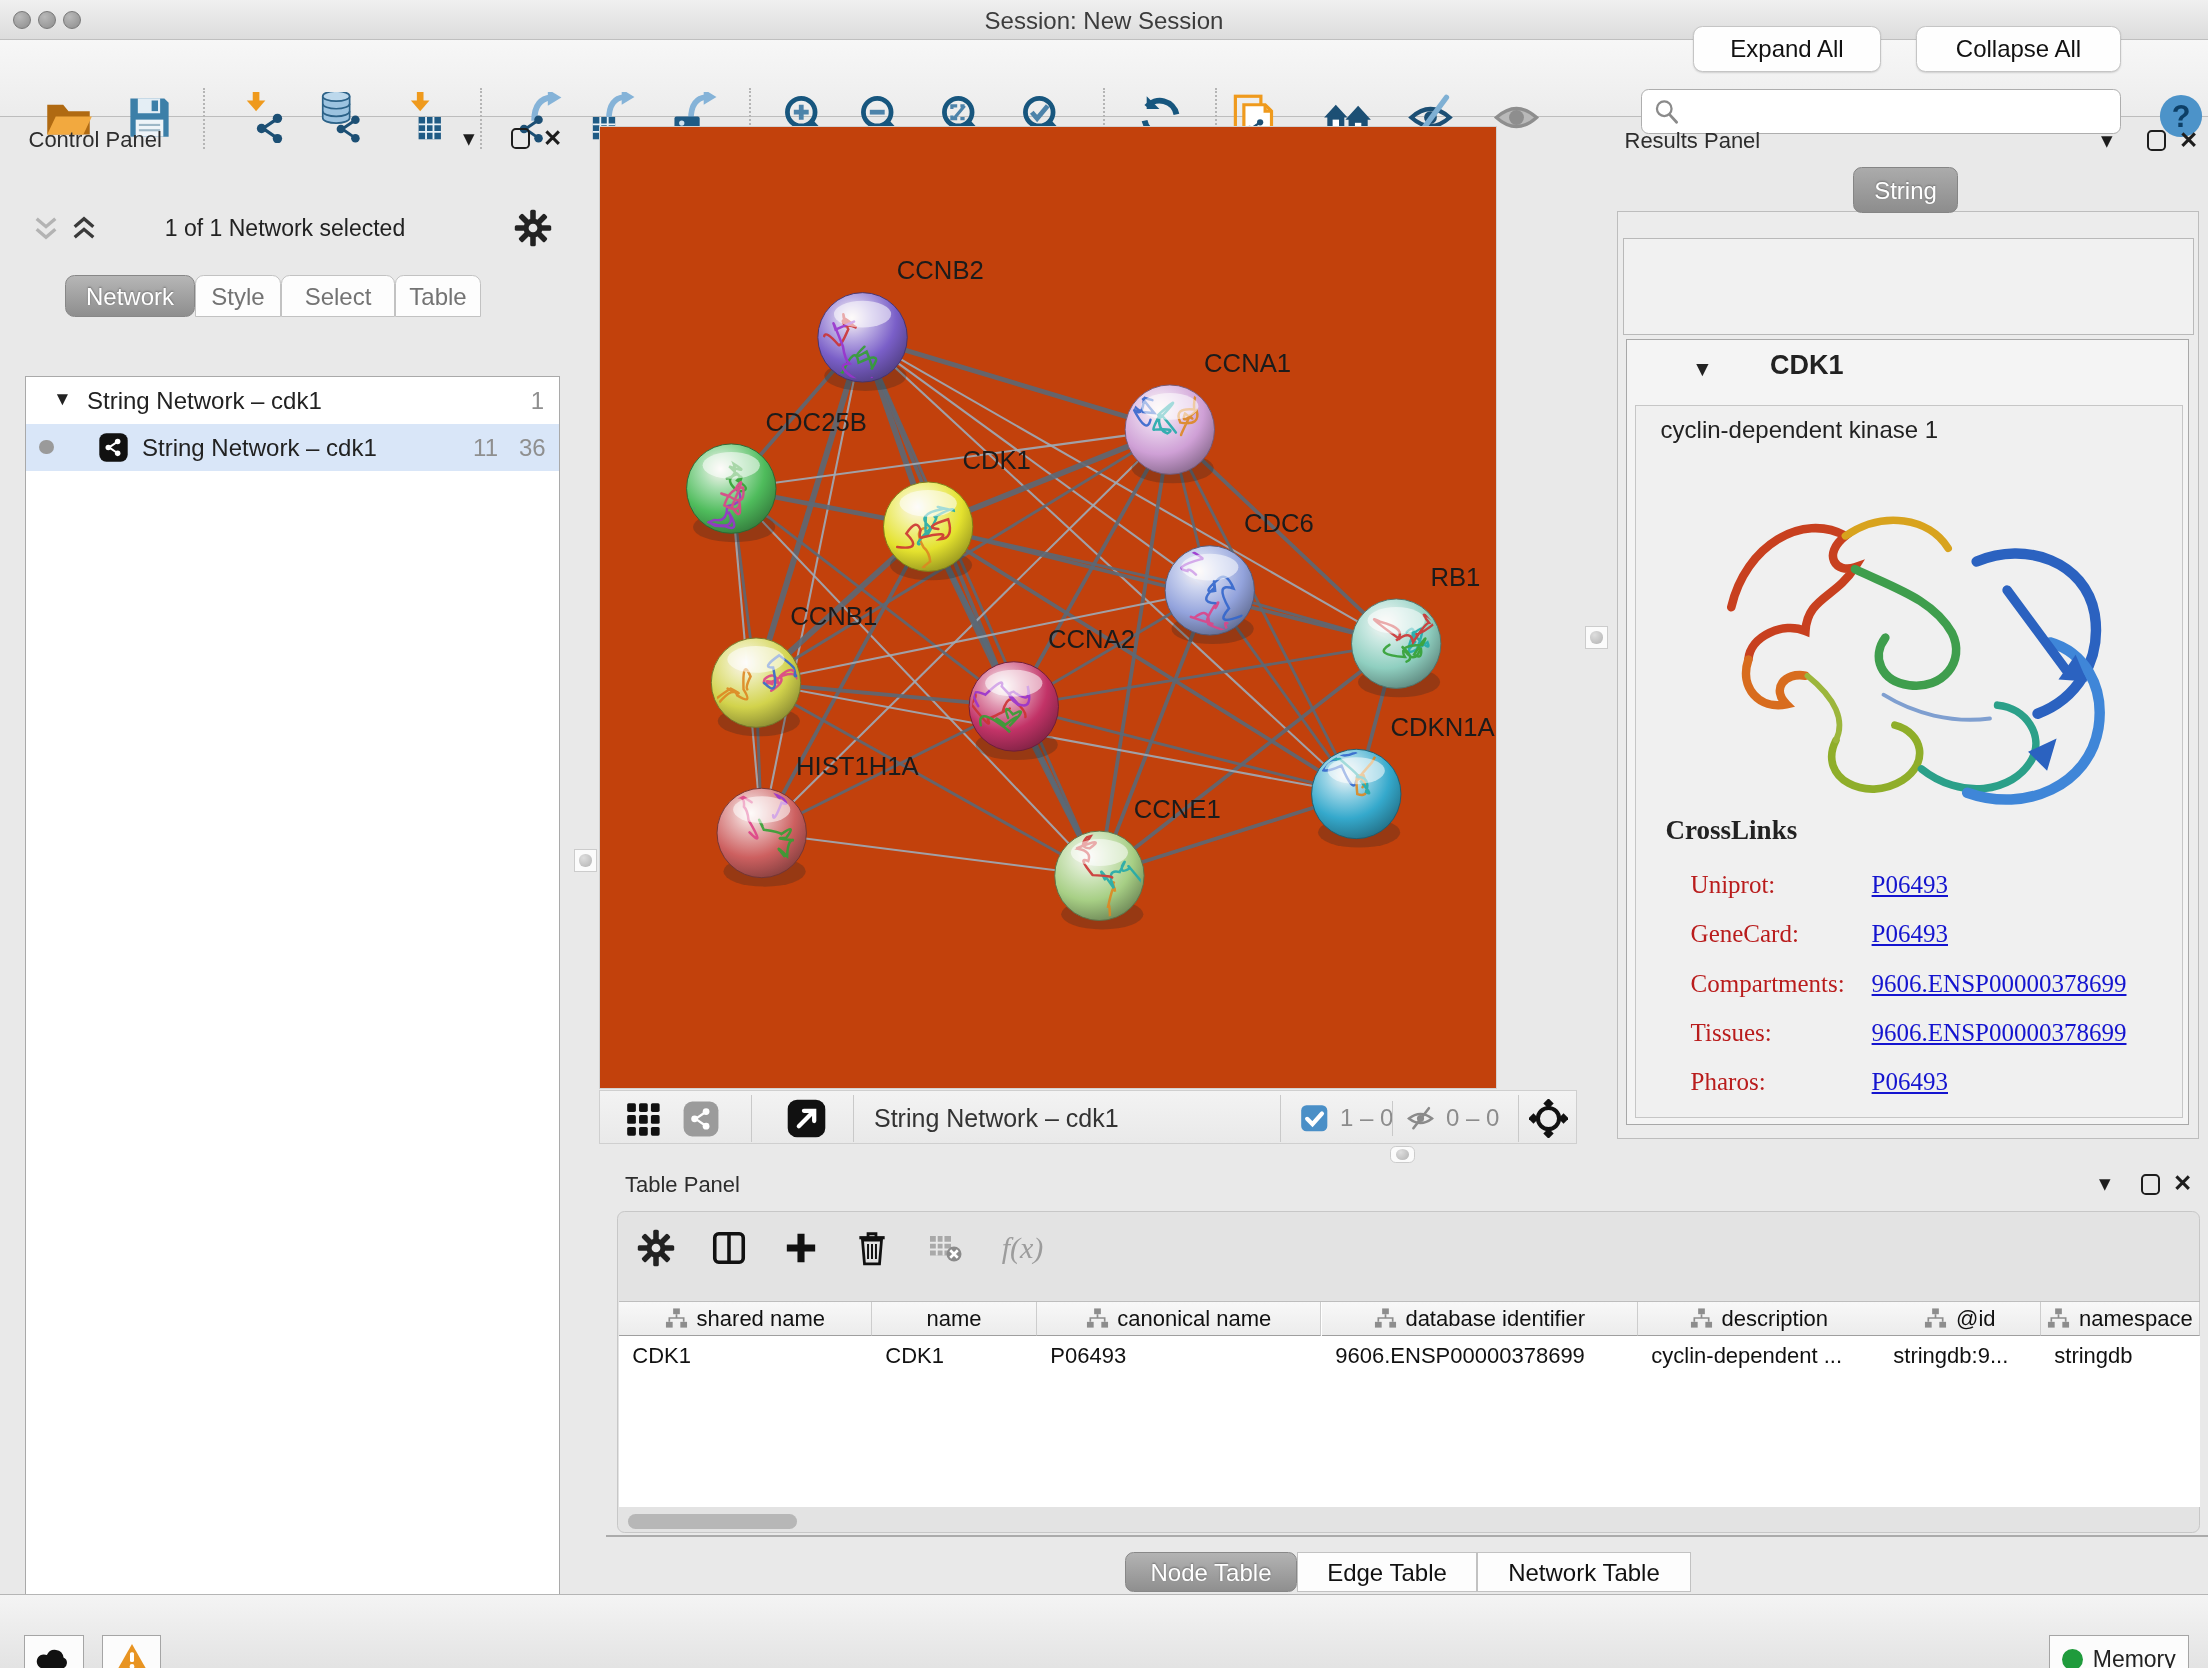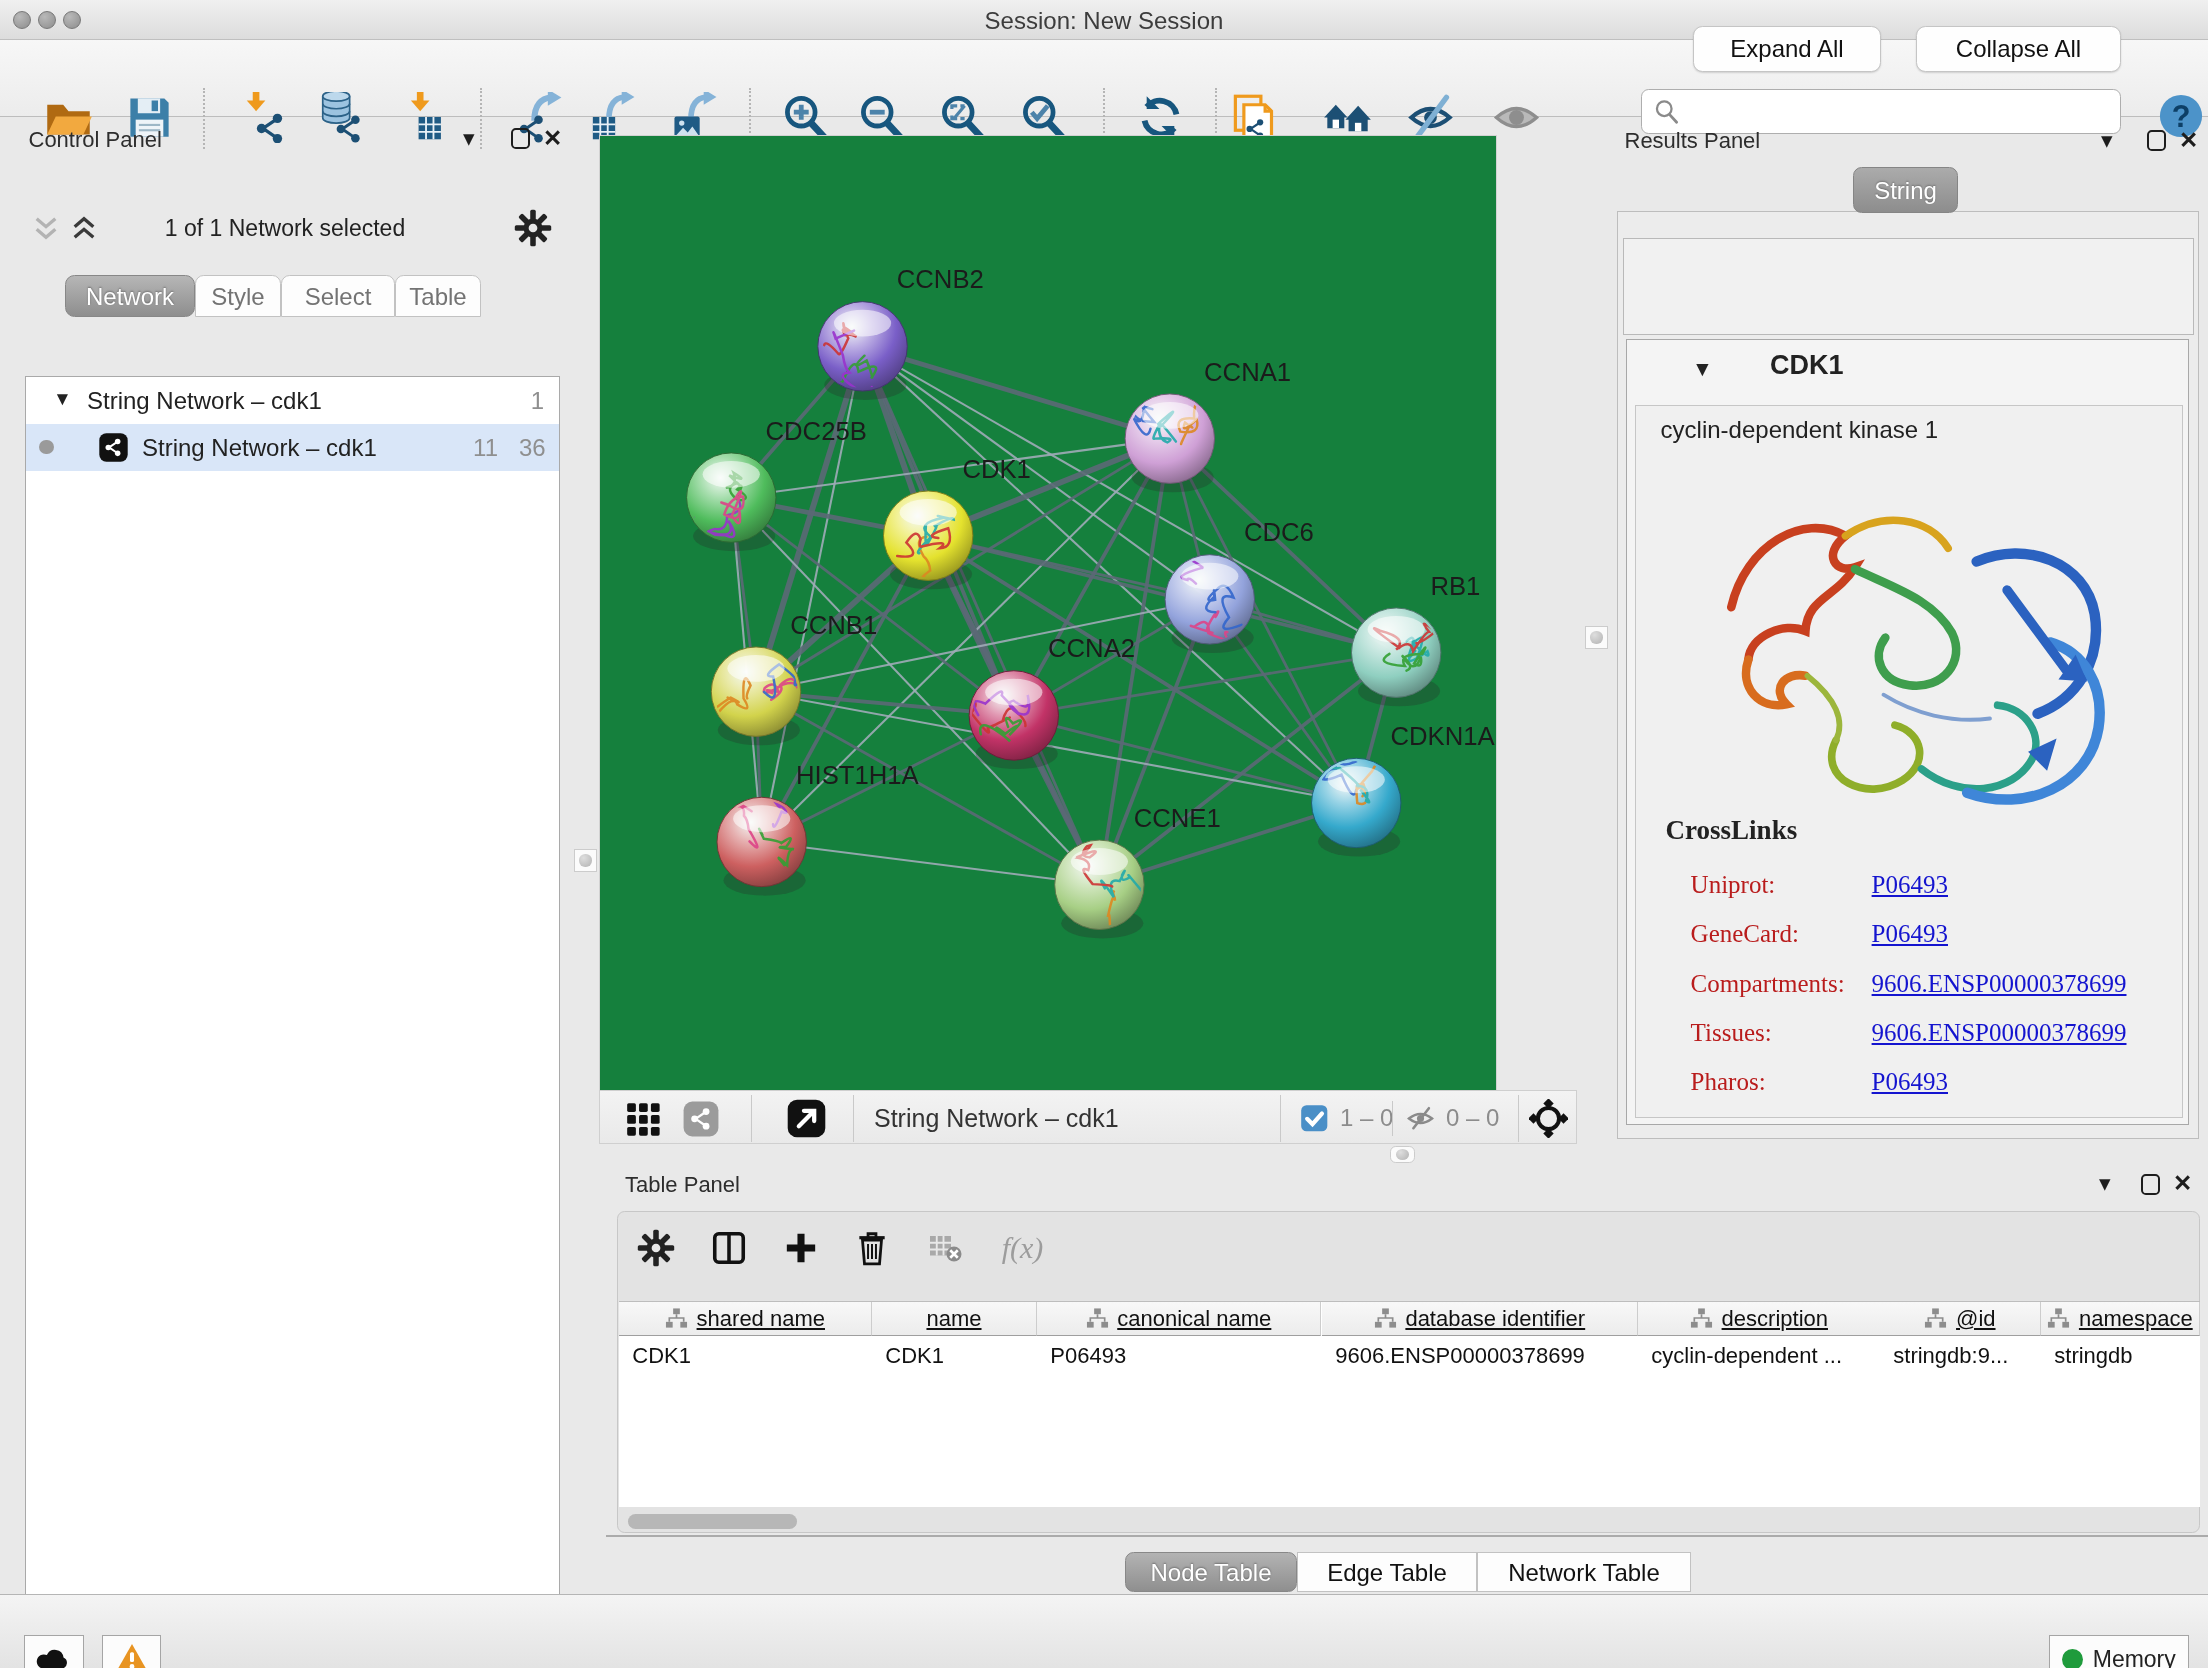--- a/index.html
+++ b/index.html
@@ -45,21 +45,21 @@
   .cp-tab.sel { background:linear-gradient(#b6b6b6,#8e8e8e); color:#fff; border-color:#878787;
     border-radius:9.5px; text-shadow:0 -1px 1.9px rgba(0,0,0,.35); }
   #cp-tree { position:absolute; left:25px; top:259px; width:535px; height:1316px;
     background:#fff; border:1.9px solid #a9a9a9; }
   .tree-row { position:relative; width:100%; height:47px; font-size:24px; }
   .tree-row.sel { background:#d9e6f8; }
   .tree-count { position:absolute; top:0; line-height:47px; color:#8f8f8f; text-align:right; }
 
   
   #net-canvas { position:absolute; left:599px; top:126px; width:898px; height:963px;
-    background:#15803d; border:1px solid #d2d2d2;margin-top:9px; }
+    background:#c2410c; border:1px solid #d2d2d2; }
   #net-toolbar { position:absolute; left:599px; top:1090px; width:978px; height:54px;
     background:linear-gradient(#f3f3f3,#e9e9e9); border:1px solid #cfcfcf; }
   .ntsep { position:absolute; top:3.8px; height:47px; width:0; border-left:1px solid #c9c9c9; }
   .nt-count { position:absolute; top:0; line-height:54px; font-size:24px; color:#8c8c8c; }
   .splitter-handle { position:absolute; width:23px; height:23px; background:#fbfbfb;
     border:1px solid #cccccc; display:flex; align-items:center; justify-content:center; }
   .splitter-handle i { width:12.4px; height:12.4px; border-radius:50%;
     background:radial-gradient(circle at 35% 30%, #dedede, #b2b2b2); display:block; }
 
   
@@ -84,21 +84,21 @@
 
   
   #tp-container { position:absolute; left:617px; top:1211px; width:1583px; height:322px;
     background:#e3e3e3; border:1px solid #c7c7c7; border-radius:7.6px; }
   .tp-ico { position:absolute; top:1225px; width:46px; height:46px;
     display:flex; align-items:center; justify-content:center; }
   #node-table { position:absolute; left:619px; top:1301px; width:1581px; height:206px;
     background:#fff; overflow:hidden; border-top:1px solid #bdbdbd; }
   .th-cell { position:absolute; top:0; height:34px; display:flex; align-items:center; justify-content:center;
     gap:8.6px; background:linear-gradient(#f8f8f8,#ececec); border-right:1px solid #cdcdcd;
-    border-bottom:1.9px solid #9f9f9f; font-size:22px; color:#111; overflow:hidden; white-space:nowrap;text-decoration:underline; }
+    border-bottom:1.9px solid #9f9f9f; font-size:22px; color:#111; overflow:hidden; white-space:nowrap; }
   .td-cell { position:absolute; top:36px; height:36px; line-height:36px; padding-left:13.3px;
     font-size:22px; color:#111; white-space:nowrap; overflow:hidden; }
   #h-scroll { position:absolute; left:628px; top:1514px; width:169px; height:15px;
     background:#b7b7b7; border-radius:7.6px; }
   .bt-tab { position:absolute; top:1552px; height:40px; line-height:40px; text-align:center;
     font-size:24px; background:#fdfdfd; border:1px solid #c2c2c2; color:#111; }
   .bt-tab.sel { background:linear-gradient(#b3b3b3,#8f8f8f); color:#fff; border-color:#888;
     border-radius:8.6px; text-shadow:0 -1px 1.9px rgba(0,0,0,.35); }
 
   

